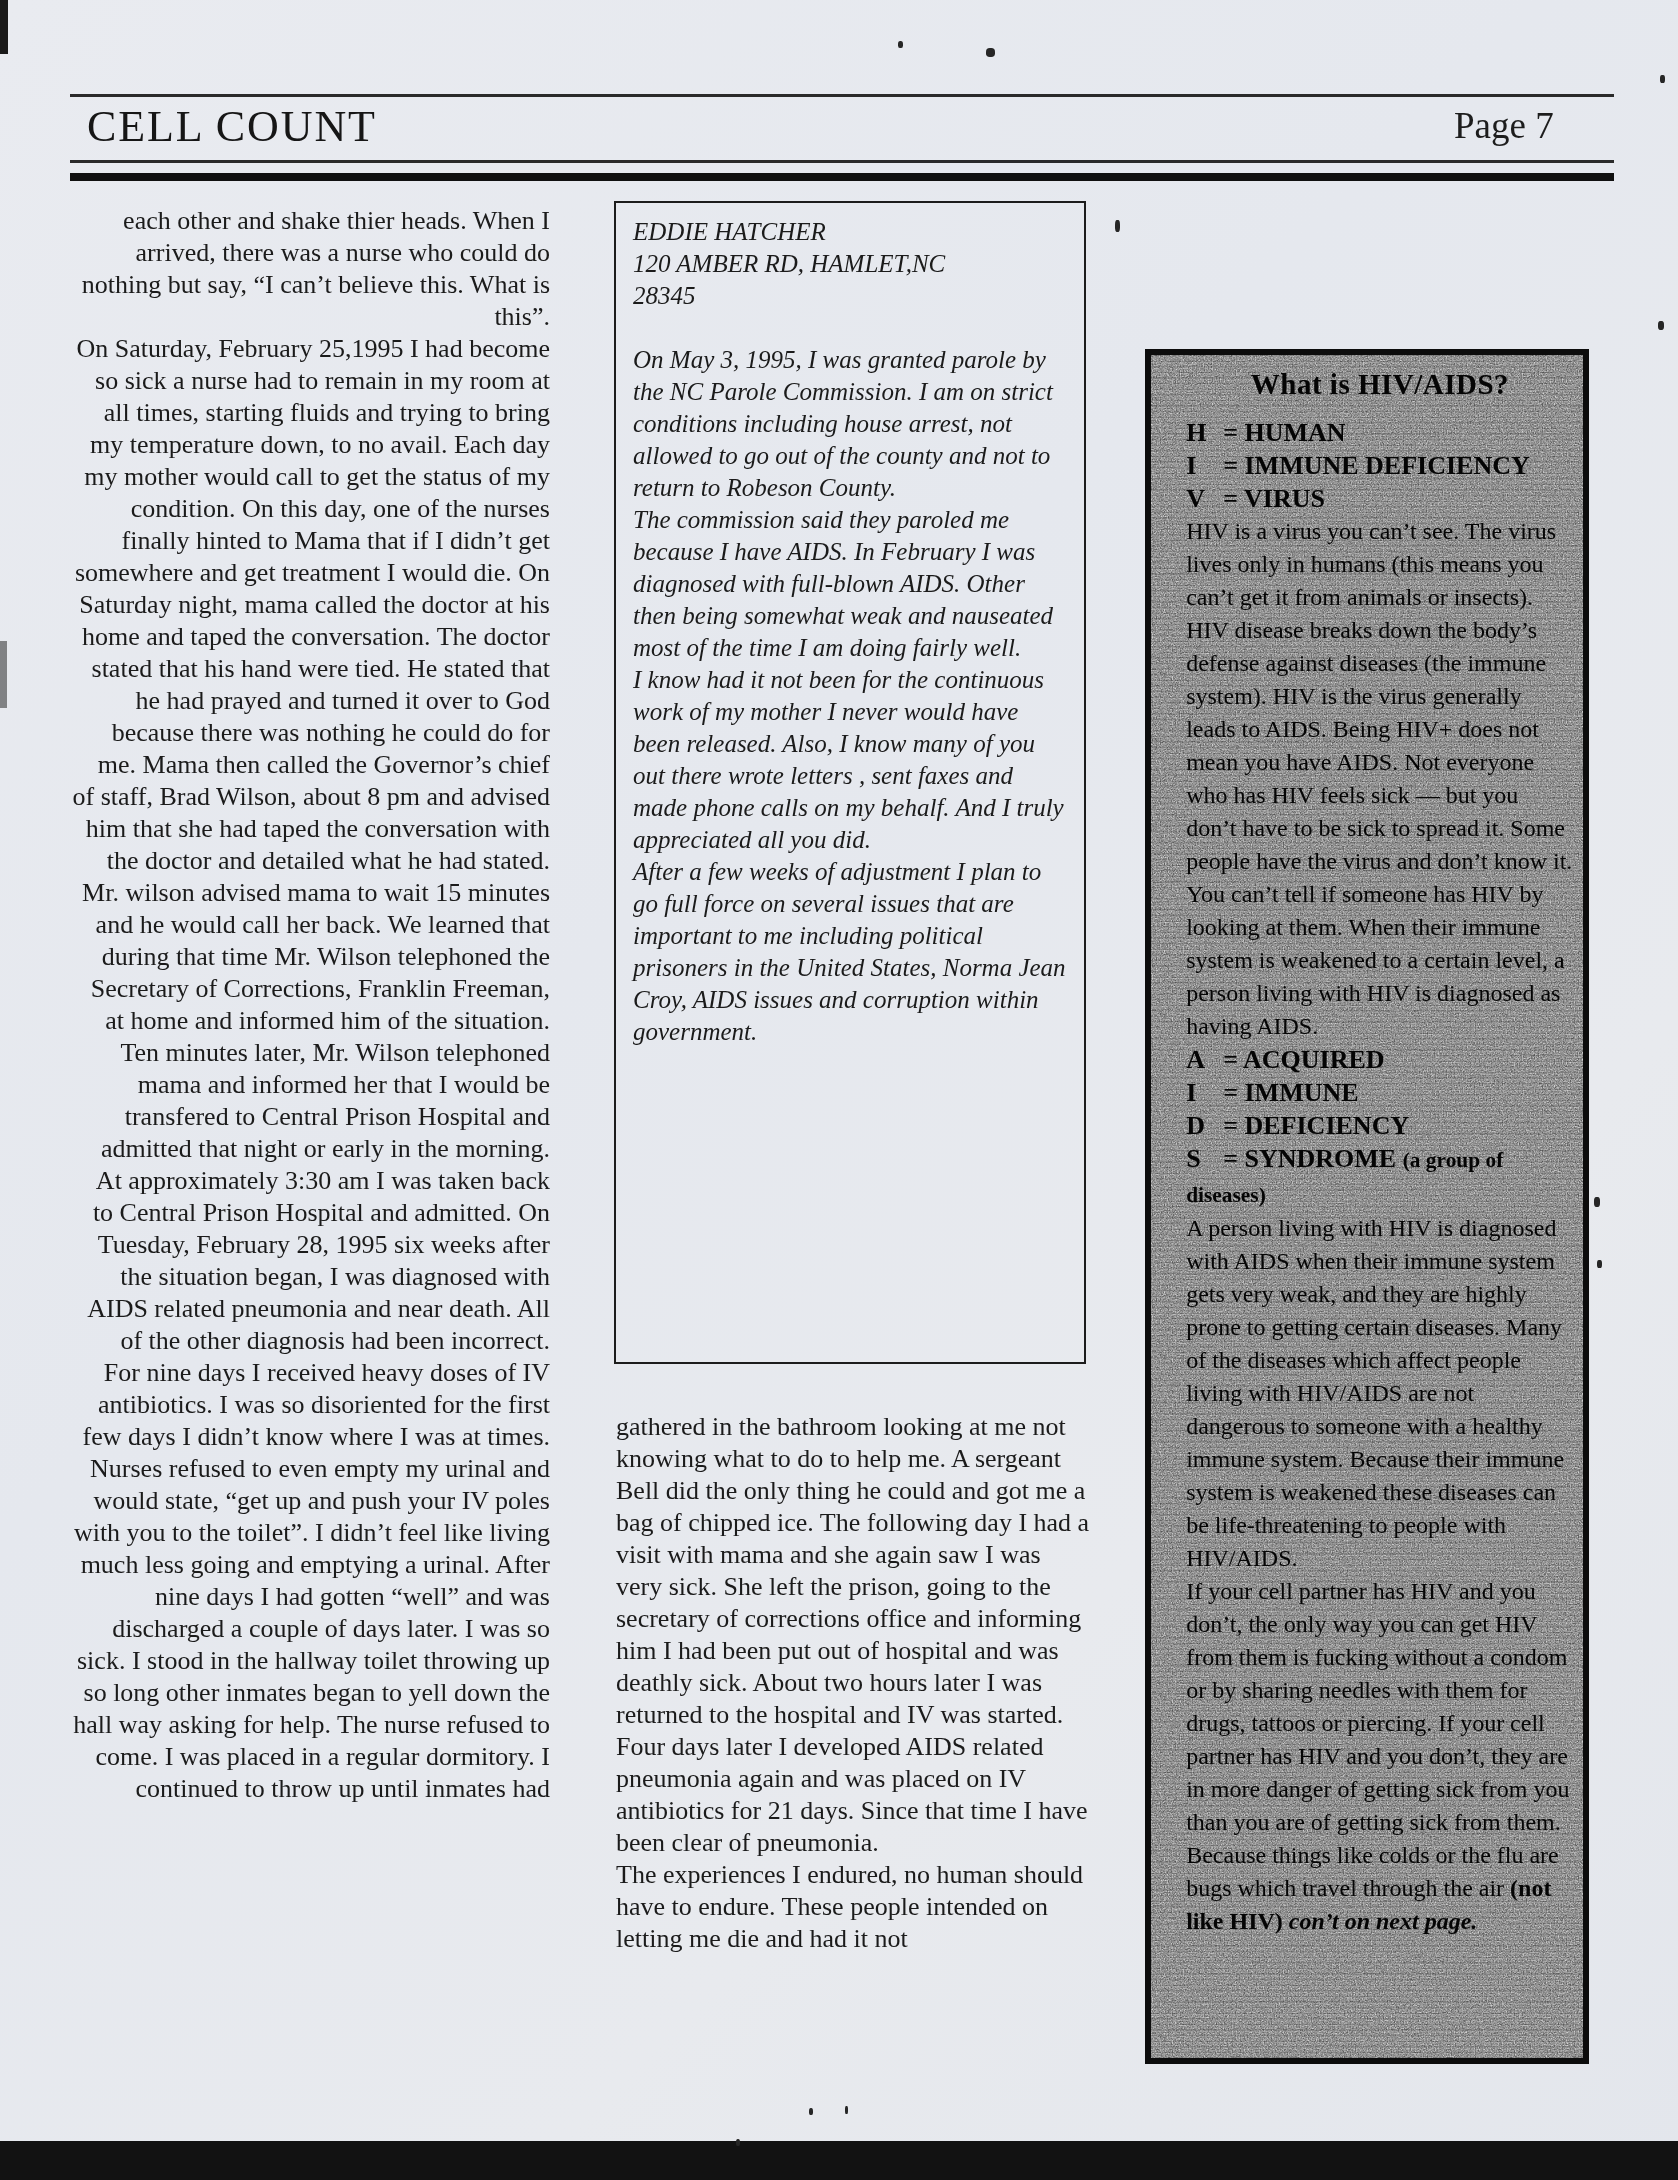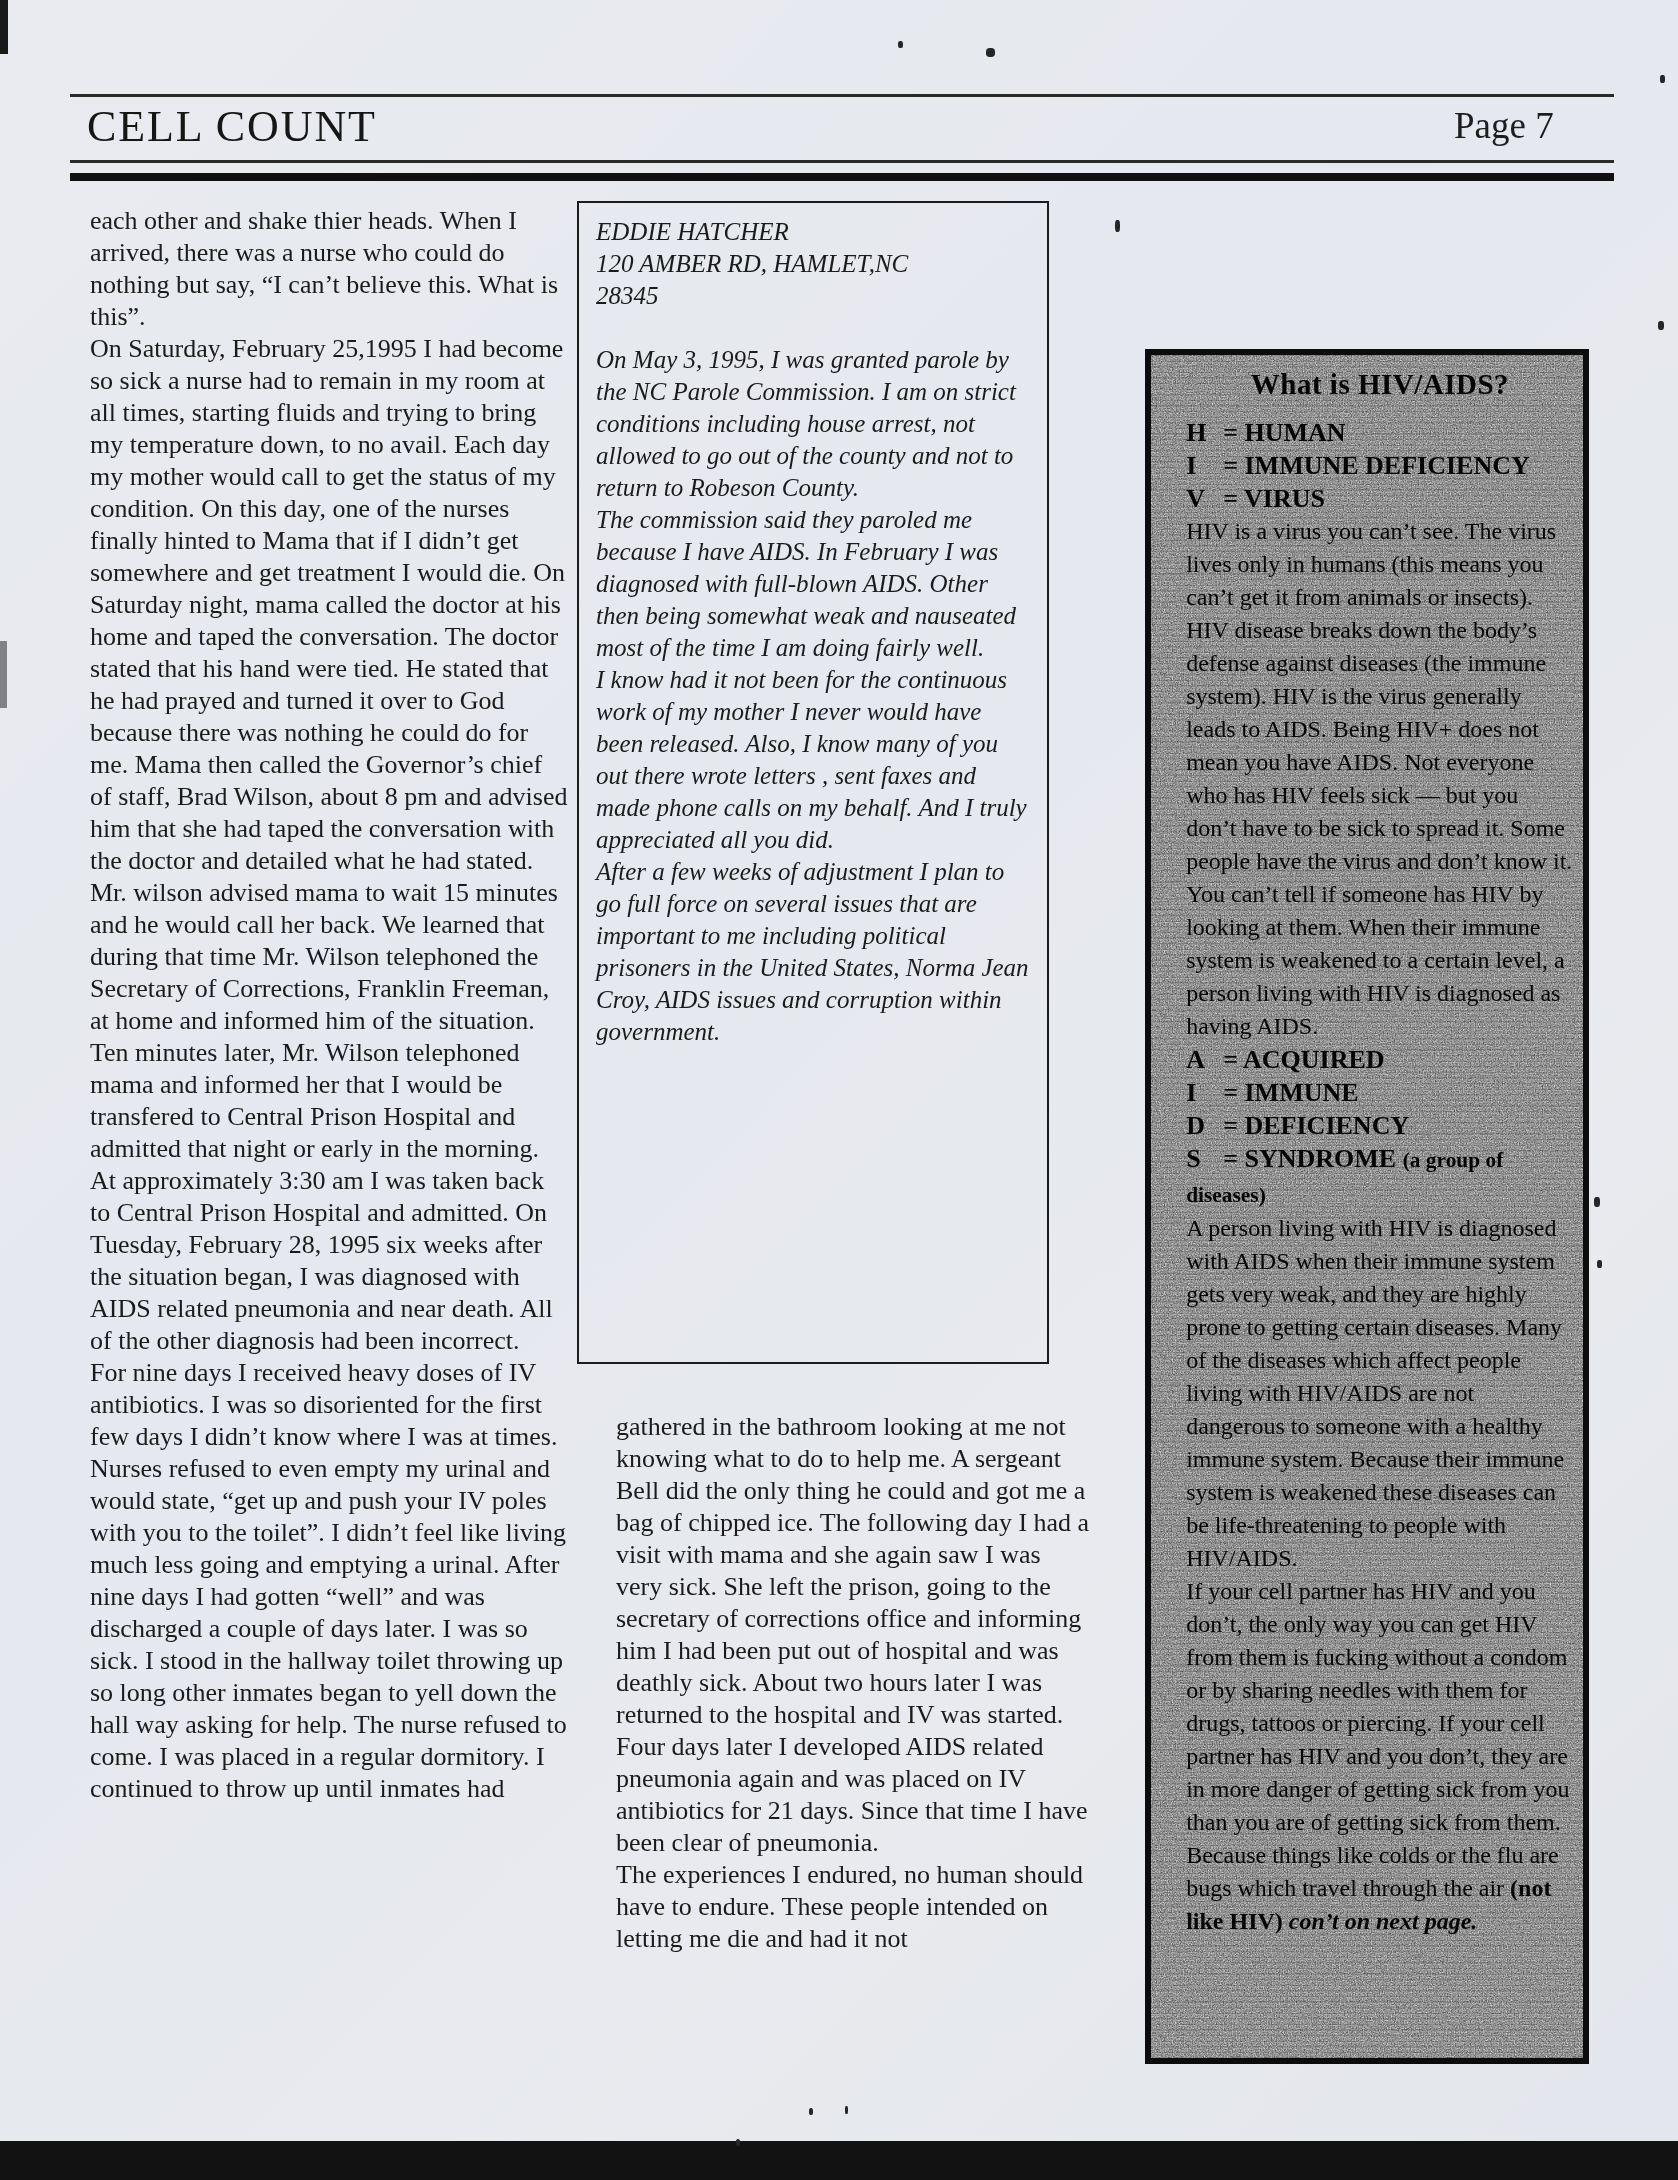--- a/index.html
+++ b/index.html
@@ -17,26 +17,26 @@
     position:absolute;left:87px;top:101px;
     font-size:44px;letter-spacing:1.9px;color:#161616;
   }
   .pagenum{
     position:absolute;left:1454px;top:104px;width:158px;
     font-size:37px;color:#1d1d1d;
   }
   
   .col{position:absolute;font-size:26px;line-height:32px;text-align:left;}
   .col p{margin:0;}
-  .col1{left:90px;top:205px;width:479px;}
+  .col1{left:71px;top:205px;width:479px;text-align:right;}
   .col2-lower{left:616px;top:1411px;width:475px;}
   .col3-intro{left:1143px;top:211px;width:429px;}
   
   .letter-box{
-    position:absolute;left:577px;top:201px;width:472px;height:1163px;
+    position:absolute;left:614px;top:201px;width:472px;height:1163px;
     border:2.8px solid #1c1c1c;box-sizing:border-box;
     padding:13px 15px 0 17px;
     font-style:italic;font-size:25px;line-height:32px;
   }
   .letter-box p{margin:0;}
   .letter-box .addr{margin:0;}
   .letter-box .gap{height:32px;}
   
   .hiv-box{
     position:absolute;left:1145px;top:349px;width:444px;height:1715px;

